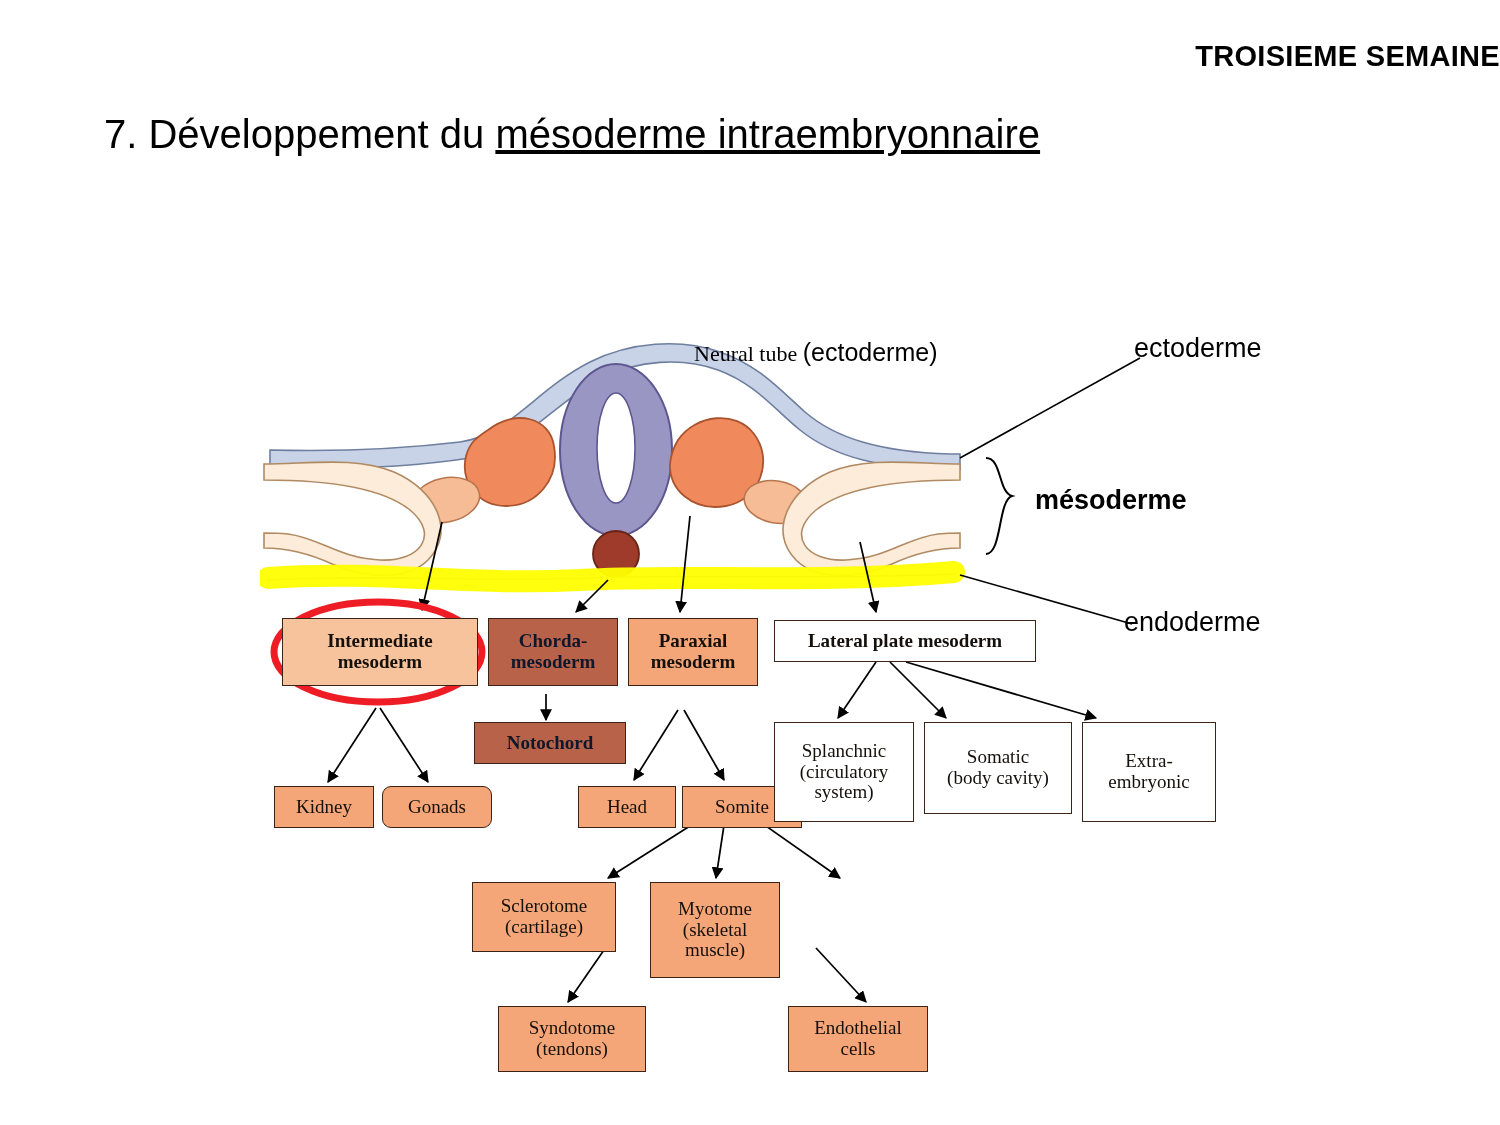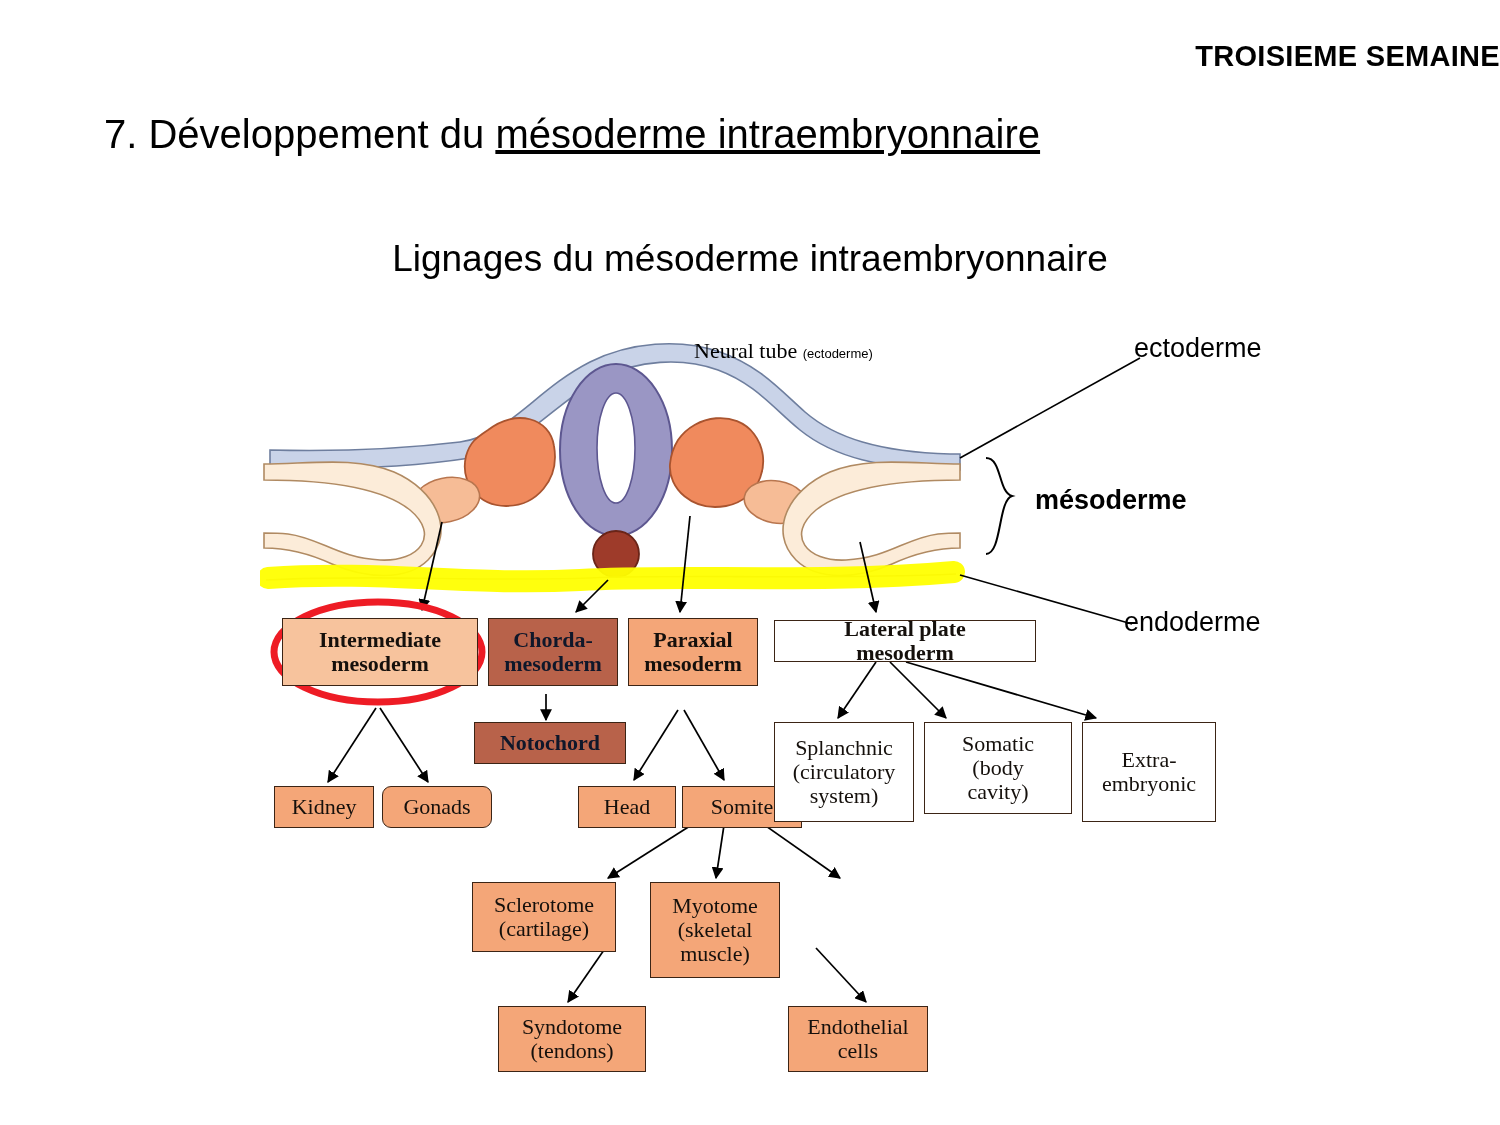--- a/index.html
+++ b/index.html
@@ -72,21 +72,21 @@
     height: 760px;
   }
   .figure svg { display: block; }
 
   
   .box {
     position: absolute;
     box-sizing: border-box;
     border: 1.4px solid #3b2415;
     font-family: "Liberation Serif", serif;
-    font-size: 22px;
+    font-size: 19px;
     line-height: 1.08;
     text-align: center;
     display: flex;
     align-items: center;
     justify-content: center;
     padding: 2px 22px;
     color: #15100c;
   }
   .box.salmon { background: #f4a678; }
   .box.lightsalmon { background: #f7c39d; }
@@ -96,35 +96,34 @@
 
   
   .neural-label {
     position: absolute;
     font-family: "Liberation Serif", serif;
     font-size: 22px;
     white-space: nowrap;
   }
   .neural-label .sub {
     font-family: "Liberation Sans", sans-serif;
-    font-size: 13px;
+    font-size: 25px;
   }
 </style>
 </head>
 <body>
 
 <div class="slide">
 
   <div class="header-title">TROISIEME SEMAINE</div>
 
   <div class="section-title">
     <span>7. Développement du </span><span class="underlined">mésoderme intraembryonnaire</span>
   </div>
 
-  <div class="subtitle">Lignages du mésoderme intraembryonnaire</div>
 
   <div class="annot" id="annot-ectoderme">ectoderme</div>
   <div class="annot bold" id="annot-mesoderme">mésoderme</div>
   <div class="annot" id="annot-endoderme">endoderme</div>
 
   <div class="figure">
 
     <svg width="1000" height="760" viewBox="0 0 1000 760">
 
       <g>

